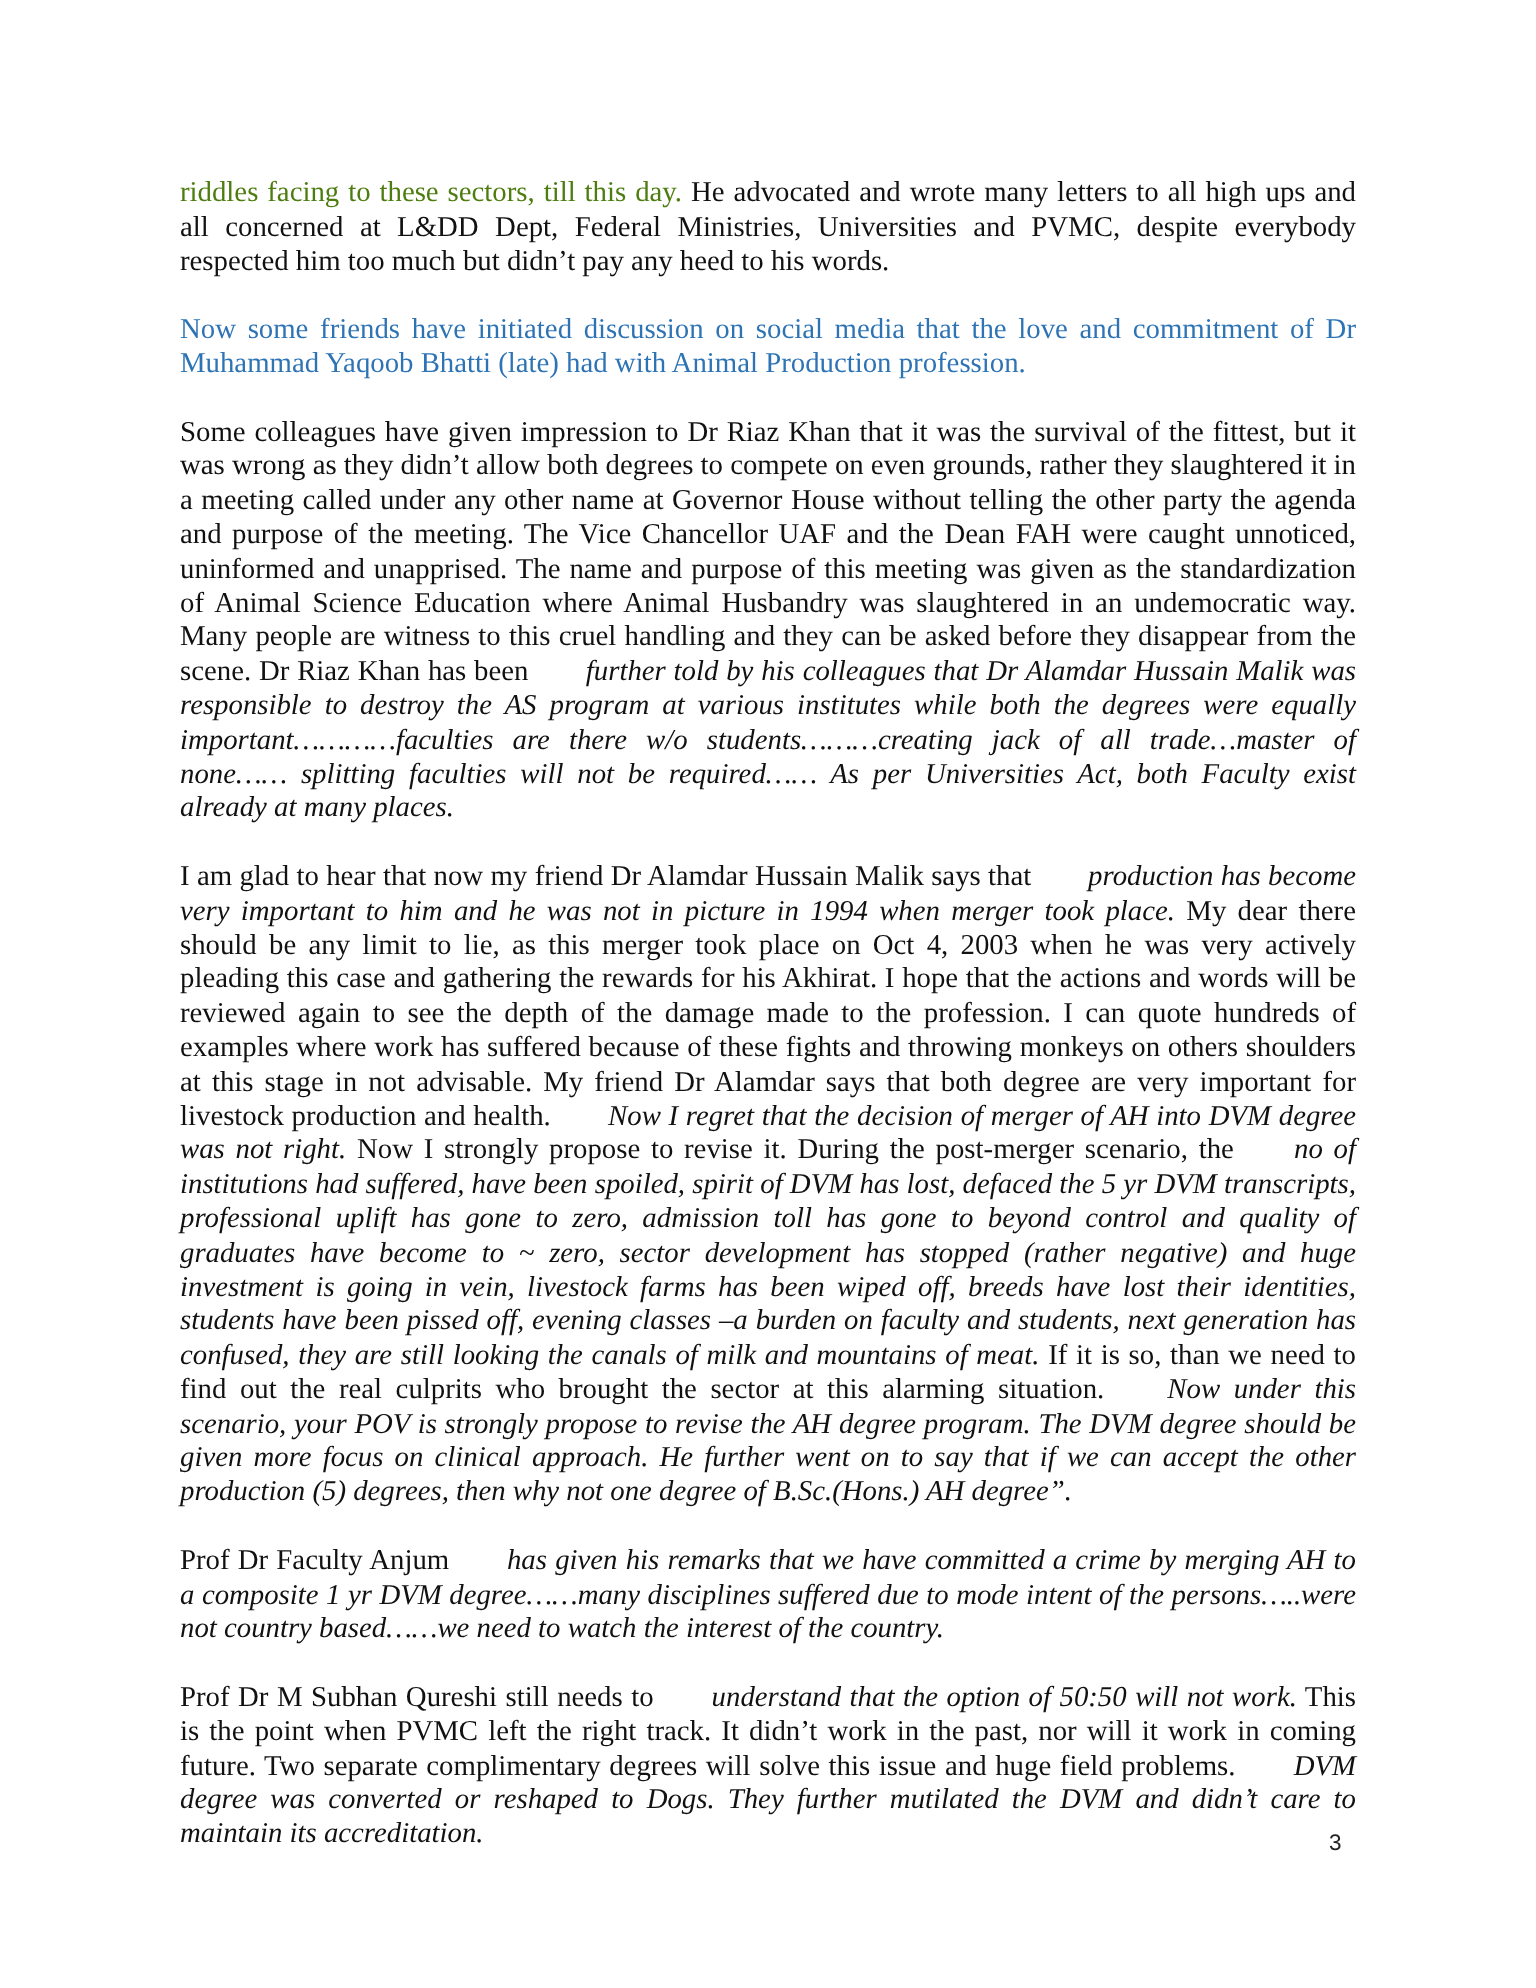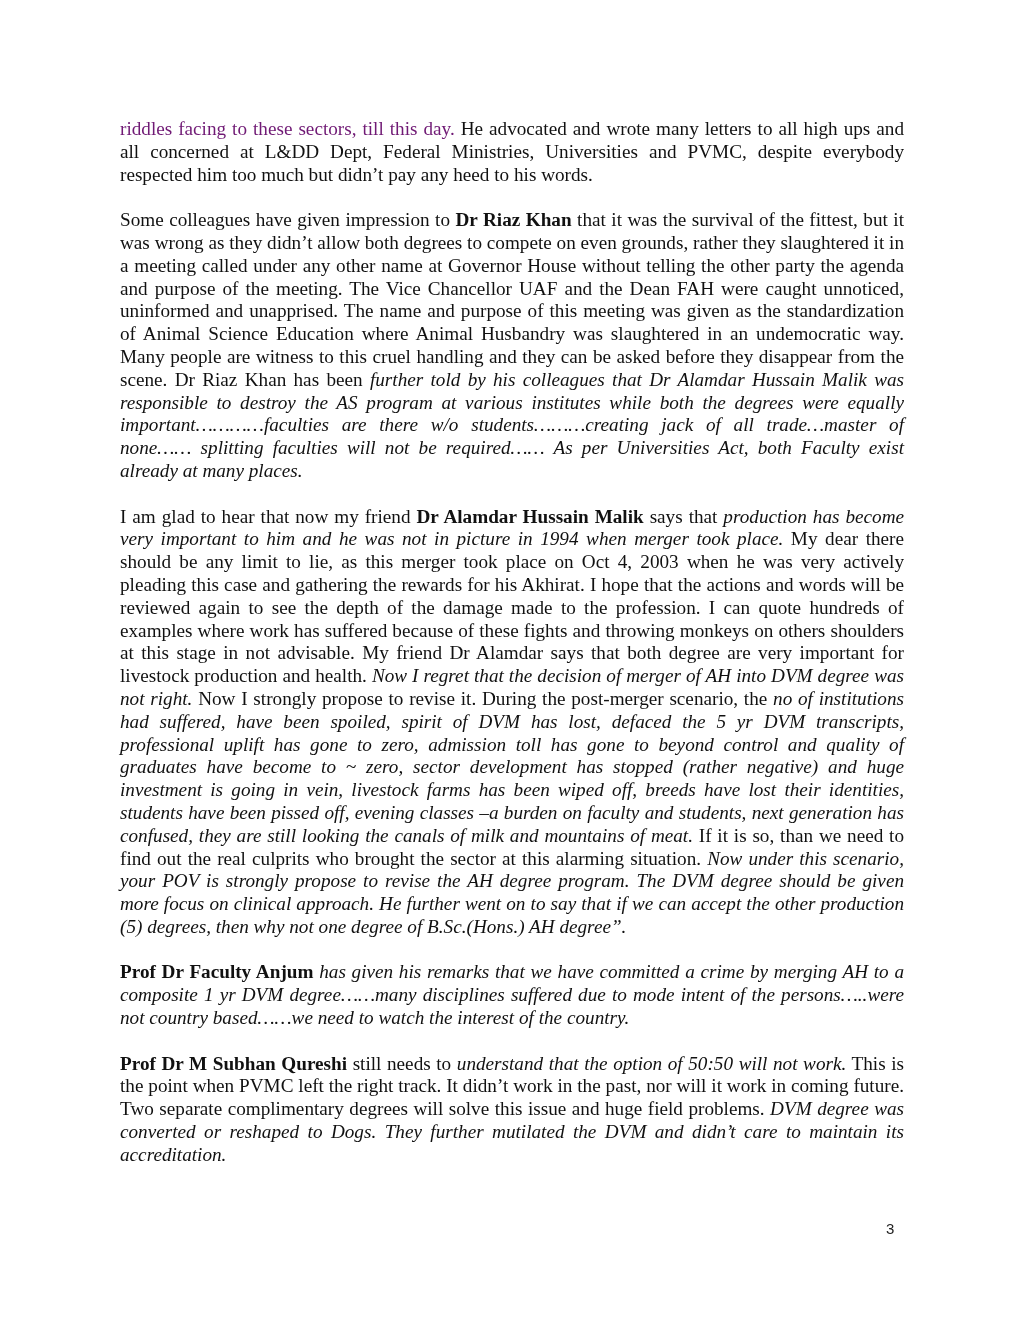--- a/index.html
+++ b/index.html
@@ -3,38 +3,41 @@
 <meta charset="utf-8">
 <style>
   html, body { margin: 0; padding: 0; background: #ffffff; }
   body { width: 1024px; height: 1325px; position: relative; overflow: hidden; }
   .page {
     position: absolute; left: 120px; top: 118px; width: 784px;
     font-family: "Liberation Serif", serif; font-size: 19.2px; line-height: 22.8px;
     color: #111111; text-align: justify;
   }
   .para { margin: 0 0 22.8px 0; }
-  .i { font-style: italic; }
-  .b { font-weight: bold; }
-  .red { color: #701a75; }
+  .i { font-style: italic; margin-left: 33px; }
+  .b { font-weight: normal; }
+  .red { color: #4d7c0f; }
   .blue { color: #2e74b5; }
   .page-number {
     position: absolute; left: 886px; top: 1220px;
     font-family: "Liberation Sans", sans-serif; font-size: 15px; color: #222;
   }
 </style>
 </head>
 <body>
 
 <div class="page">
 
   <p class="para">
     <span class="red">riddles facing to these sectors, till this day.</span><span> He advocated and wrote many letters to all high ups and all concerned at L&amp;DD Dept, Federal Ministries, Universities and PVMC, despite everybody respected him too much but didn’t pay any heed to his words.</span>
   </p>
 
+  <p class="para">
+    <span class="blue">Now some friends have initiated discussion on social media that the love and commitment of Dr Muhammad Yaqoob Bhatti (late) had with Animal Production profession.</span>
+  </p>
 
   <p class="para">
     <span>Some colleagues have given impression to </span><span class="b">Dr Riaz Khan</span><span> that it was the survival of the fittest, but it was wrong as they didn’t allow both degrees to compete on even grounds, rather they slaughtered it in a meeting called under any other name at Governor House without telling the other party the agenda and purpose of the meeting. The Vice Chancellor UAF and the Dean FAH were caught unnoticed, uninformed and unapprised. The name and purpose of this meeting was given as the standardization of Animal Science Education where Animal Husbandry was slaughtered in an undemocratic way. Many people are witness to this cruel handling and they can be asked before they disappear from the scene. Dr Riaz Khan has been </span><span class="i">further told by his colleagues that Dr Alamdar Hussain Malik was responsible to destroy the AS program at various institutes while both the degrees were equally important…………faculties are there w/o students………creating jack of all trade…master of none…… splitting faculties will not be required…… As per Universities Act, both Faculty exist already at many places.</span>
   </p>
 
   <p class="para">
     <span>I am glad to hear that now my friend </span><span class="b">Dr Alamdar Hussain Malik</span><span> says that </span><span class="i">production has become very important to him and he was not in picture in 1994 when merger took place.</span><span> My dear there should be any limit to lie, as this merger took place on Oct 4, 2003 when he was very actively pleading this case and gathering the rewards for his Akhirat. I hope that the actions and words will be reviewed again to see the depth of the damage made to the profession. I can quote hundreds of examples where work has suffered because of these fights and throwing monkeys on others shoulders at this stage in not advisable. My friend Dr Alamdar says that both degree are very important for livestock production and health. </span><span class="i">Now I regret that the decision of merger of AH into DVM degree was not right.</span><span> Now I strongly propose to revise it. During the post-merger scenario, the </span><span class="i">no of institutions had suffered, have been spoiled, spirit of DVM has lost, defaced the 5 yr DVM transcripts, professional uplift has gone to zero, admission toll has gone to beyond control and quality of graduates have become to ~ zero, sector development has stopped (rather negative) and huge investment is going in vein, livestock farms has been wiped off, breeds have lost their identities, students have been pissed off, evening classes –a burden on faculty and students, next generation has confused, they are still looking the canals of milk and mountains of meat.</span><span> If it is so, than we need to find out the real culprits who brought the sector at this alarming situation. </span><span class="i">Now under this scenario, your POV is strongly propose to revise the AH degree program. The DVM degree should be given more focus on clinical approach. He further went on to say that if we can accept the other production (5) degrees, then why not one degree of B.Sc.(Hons.) AH degree”.</span>
   </p>
 
   <p class="para">

